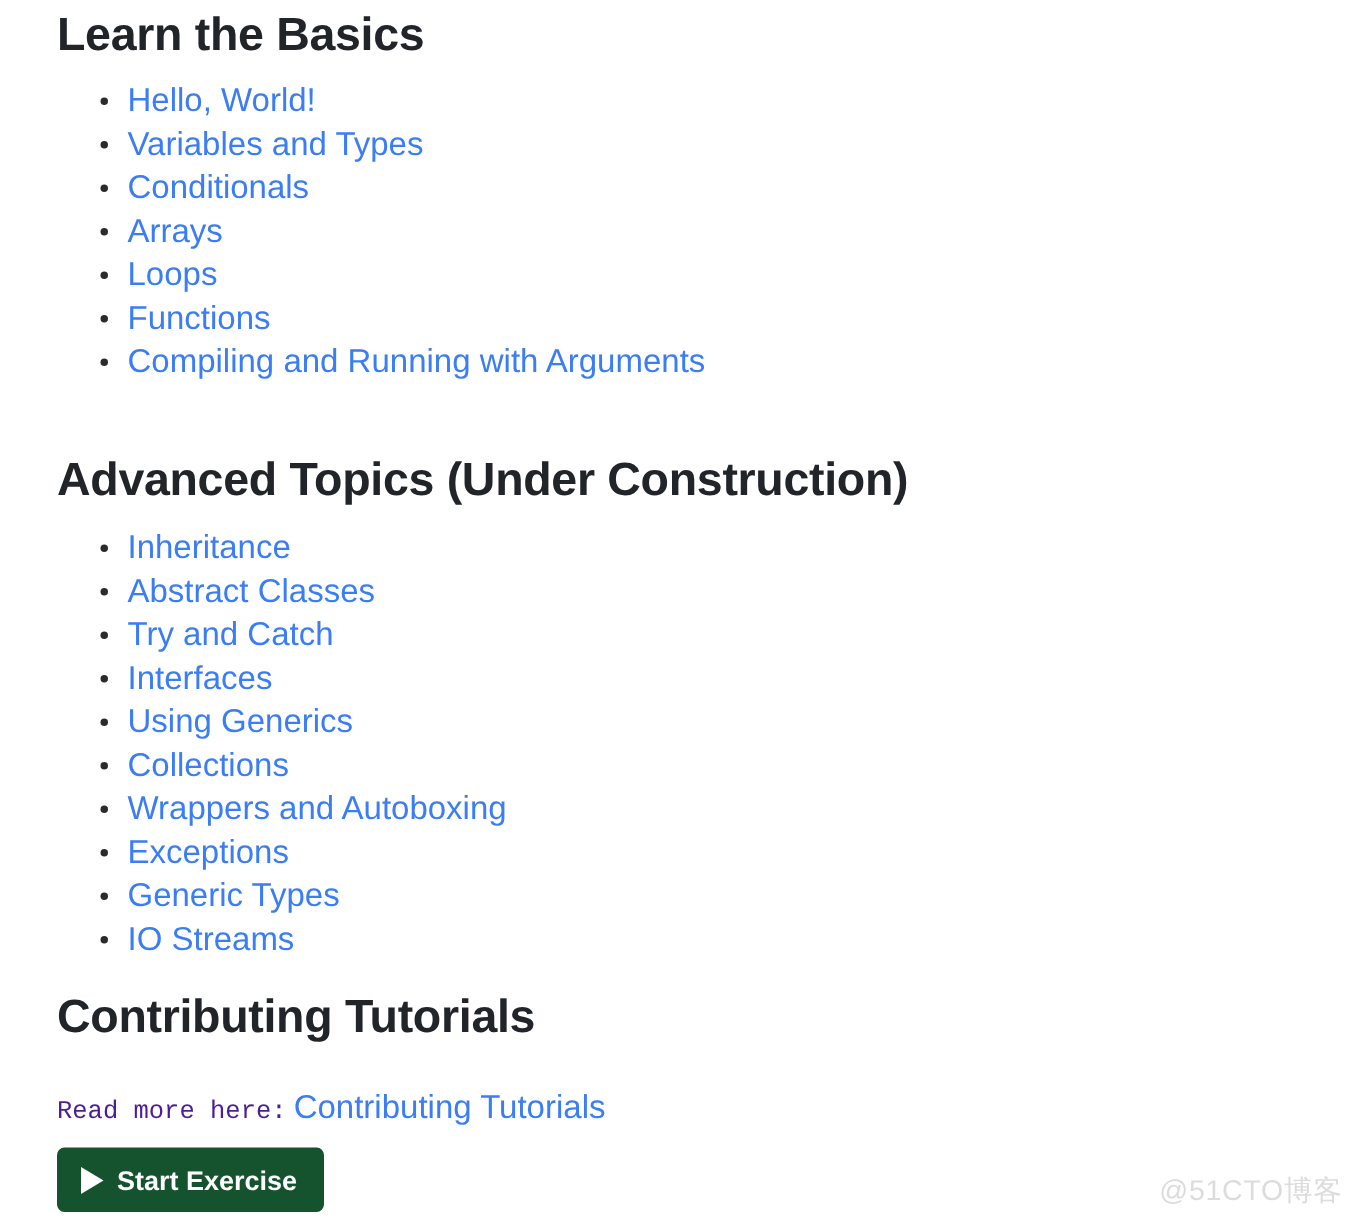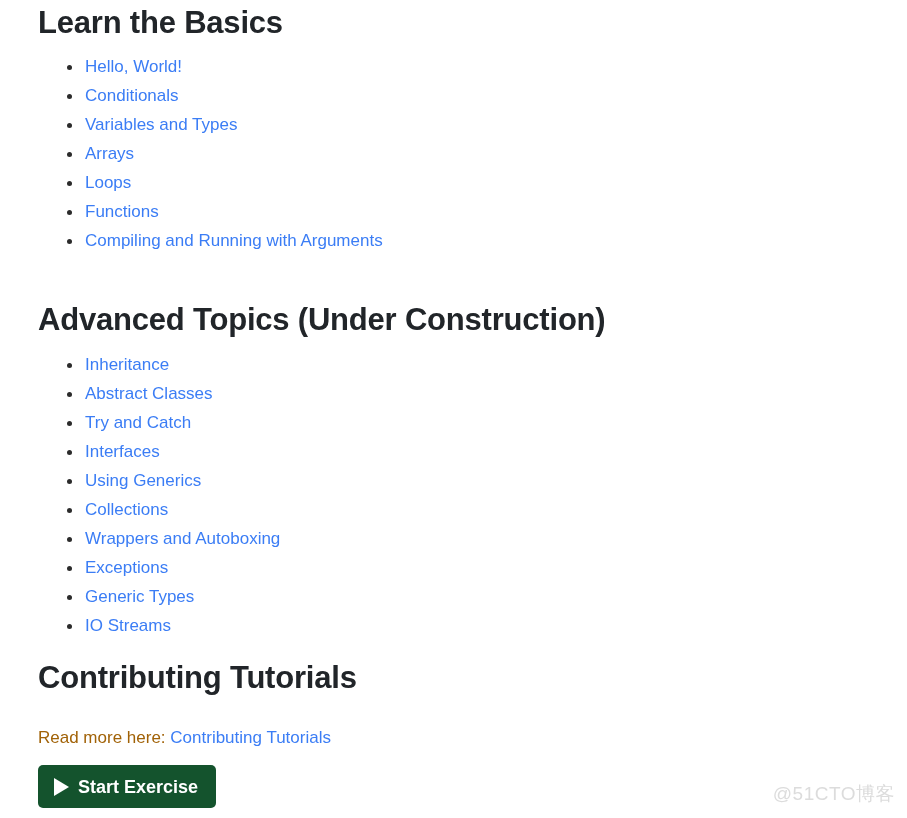--- a/index.html
+++ b/index.html
@@ -65,33 +65,34 @@
     margin-top: -2px;
     border-radius: 50%;
     background: #2b2b2b;
     display: block;
   }
 
   a.topic-link,
   a.inline-link {
     color: #3b7df5;
     text-decoration: none;
-    font-size: 17px;
+    font-size: 22px;
   }
 
   
   #heading-basics   { position: absolute; left: 0; top: 5px; }
   #list-basics      { position: absolute; left: 0; top: 52px; }
   #heading-advanced { position: absolute; left: 0; top: 302px; }
   #list-advanced    { position: absolute; left: 0; top: 350px; }
   #heading-contrib  { position: absolute; left: 0; top: 660px; }
   #read-more-line   { position: absolute; left: 0; top: 710px; font-size: 17px; line-height: 22px; }
 
   #read-more-line .static-text {
-    color: #a16207;
+    color: #4c1d95;
+    font-family: Liberation Mono, monospace;
   }
 
   .start-button {
     position: absolute;
     left: 38px;
     top: 765px;
     height: 43px;
     box-sizing: border-box;
     padding: 0 18px 0 16px;
     display: inline-flex;
@@ -139,25 +140,25 @@
 
     <h2 class="section-heading" id="heading-basics">Learn the Basics</h2>
 
     <ul class="topic-list" id="list-basics">
       <li>
         <span class="bullet"></span>
         <a class="topic-link" href="#">Hello, World!</a>
       </li>
       <li>
         <span class="bullet"></span>
+        <a class="topic-link" href="#">Variables and Types</a>
+      </li>
+      <li>
+        <span class="bullet"></span>
         <a class="topic-link" href="#">Conditionals</a>
-      </li>
-      <li>
-        <span class="bullet"></span>
-        <a class="topic-link" href="#">Variables and Types</a>
       </li>
       <li>
         <span class="bullet"></span>
         <a class="topic-link" href="#">Arrays</a>
       </li>
       <li>
         <span class="bullet"></span>
         <a class="topic-link" href="#">Loops</a>
       </li>
       <li>

